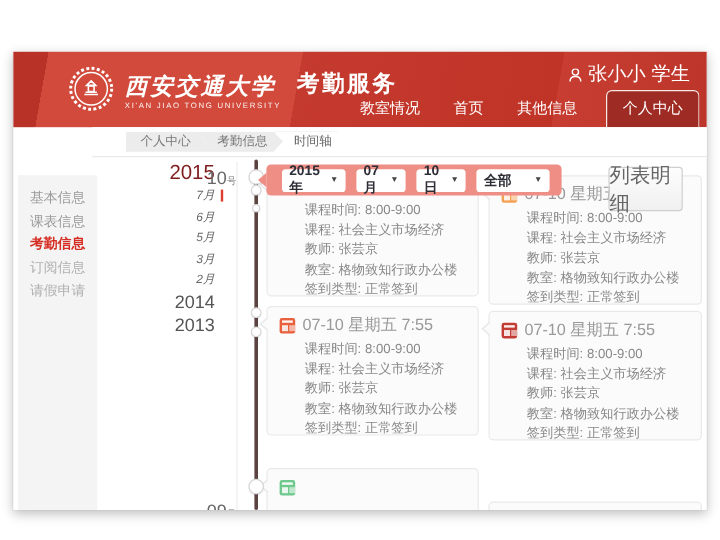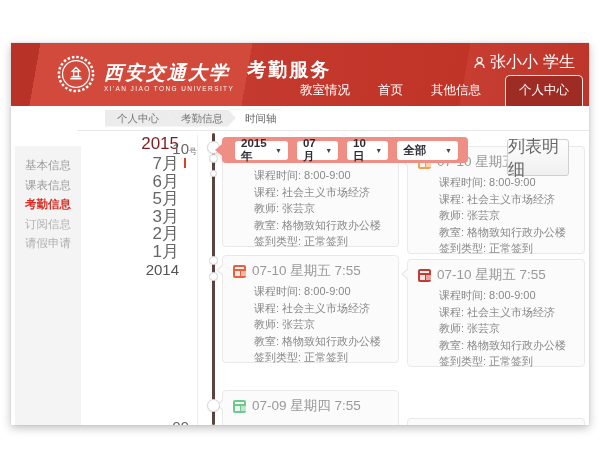--- a/index.html
+++ b/index.html
@@ -34,21 +34,21 @@
   
   .sidebar { position:absolute; left:4px; top:63px; width:66px; bottom:0; background:#f4f4f4; padding-top:10px;margin-top:40px; }
   .side-item { font-size:11.5px; color:#9a9a9a; text-align:center; line-height:19.5px; cursor:pointer; }
   .side-item.dim { color:#b0b0b0; }
   .side-item.active { color:#d62d23; font-weight:bold; }
 
   
   .col-sep { position:absolute; left:186px; top:92px; bottom:0; width:1px; background:#ededed; }
   .yearlist { position:absolute; left:92px; top:90px; width:76px; text-align:right; color:#666; }
   .y-big { font-size:17px; color:#7f1d1d; line-height:22px; }
-  .y-mon { font-size:17px; line-height:17.5px; position:relative; }
+  .y-mon { font-size:10px; line-height:17.5px; position:relative;font-style:italic; }
   .y-sm  { font-size:15px; color:#555; line-height:19px; }
   .tick { position:absolute; right:-7px; top:3px; width:2px; height:10px; background:#e03c2e; }
   .daylabel { position:absolute; width:58px; text-align:right; color:#666; font-size:15px; }
   .daylabel small { font-size:8px; color:#777; }
   .rail { position:absolute; left:201px; top:90px; width:3px; height:292px; background:#5b4341; border-radius:2px; }
   .node { position:absolute; background:#fff; border:1px solid #d6d6d6; border-radius:50%; box-shadow:0 1px 1px rgba(0,0,0,.08); z-index:5; }
 
   
   .card { position:absolute; width:177px; background:#fbfbfb; border:1px solid #e9e9e9; border-radius:4px;
           padding:6px 10px 0 10px; z-index:2; }
@@ -127,22 +127,22 @@
   </div>
 
   <div class="col-sep"></div>
   <div class="yearlist">
     <div class="y-big">2015</div>
     <div class="y-mon"><span>7月</span><span class="tick"></span></div>
     <div class="y-mon">6月</div>
     <div class="y-mon">5月</div>
     <div class="y-mon">3月</div>
     <div class="y-mon">2月</div>
-    <div class="y-mon">1月</div>
     <div class="y-sm">2014</div>
+    <div class="y-sm">2013</div>
   </div>
 
   <div class="daylabel" style="left:128px; top:97px;">
     <span>10</span><small>号</small>
   </div>
   <div class="daylabel" style="left:128px; top:375px;">
     <span>09</span><small>号</small>
   </div>
 
   <div class="rail"></div>
@@ -197,21 +197,20 @@
     <div class="card-line">课程时间: 8:00-9:00</div>
     <div class="card-line">课程: 社会主义市场经济</div>
     <div class="card-line">教师: 张芸京</div>
     <div class="card-line">教室: 格物致知行政办公楼</div>
     <div class="card-line">签到类型: 正常签到</div>
   </div>
 
   <div class="card" style="left:211px; top:347px; height:80px;">
     <div class="card-head">
         <span class="cicon" style="background: rgb(111, 201, 143);"></span>
-      <span class="htxt">07-09 星期四 7:55</span>
       </div>
   </div>
 
   <div class="card" style="left:396px; top:375px; width:178px; height:40px;"></div>
 
   <div class="filterbar">
     <div class="fsel" style="width:54px;">
       <span class="lbl">2015年</span>
       <span class="caret">▼</span>
     </div>

